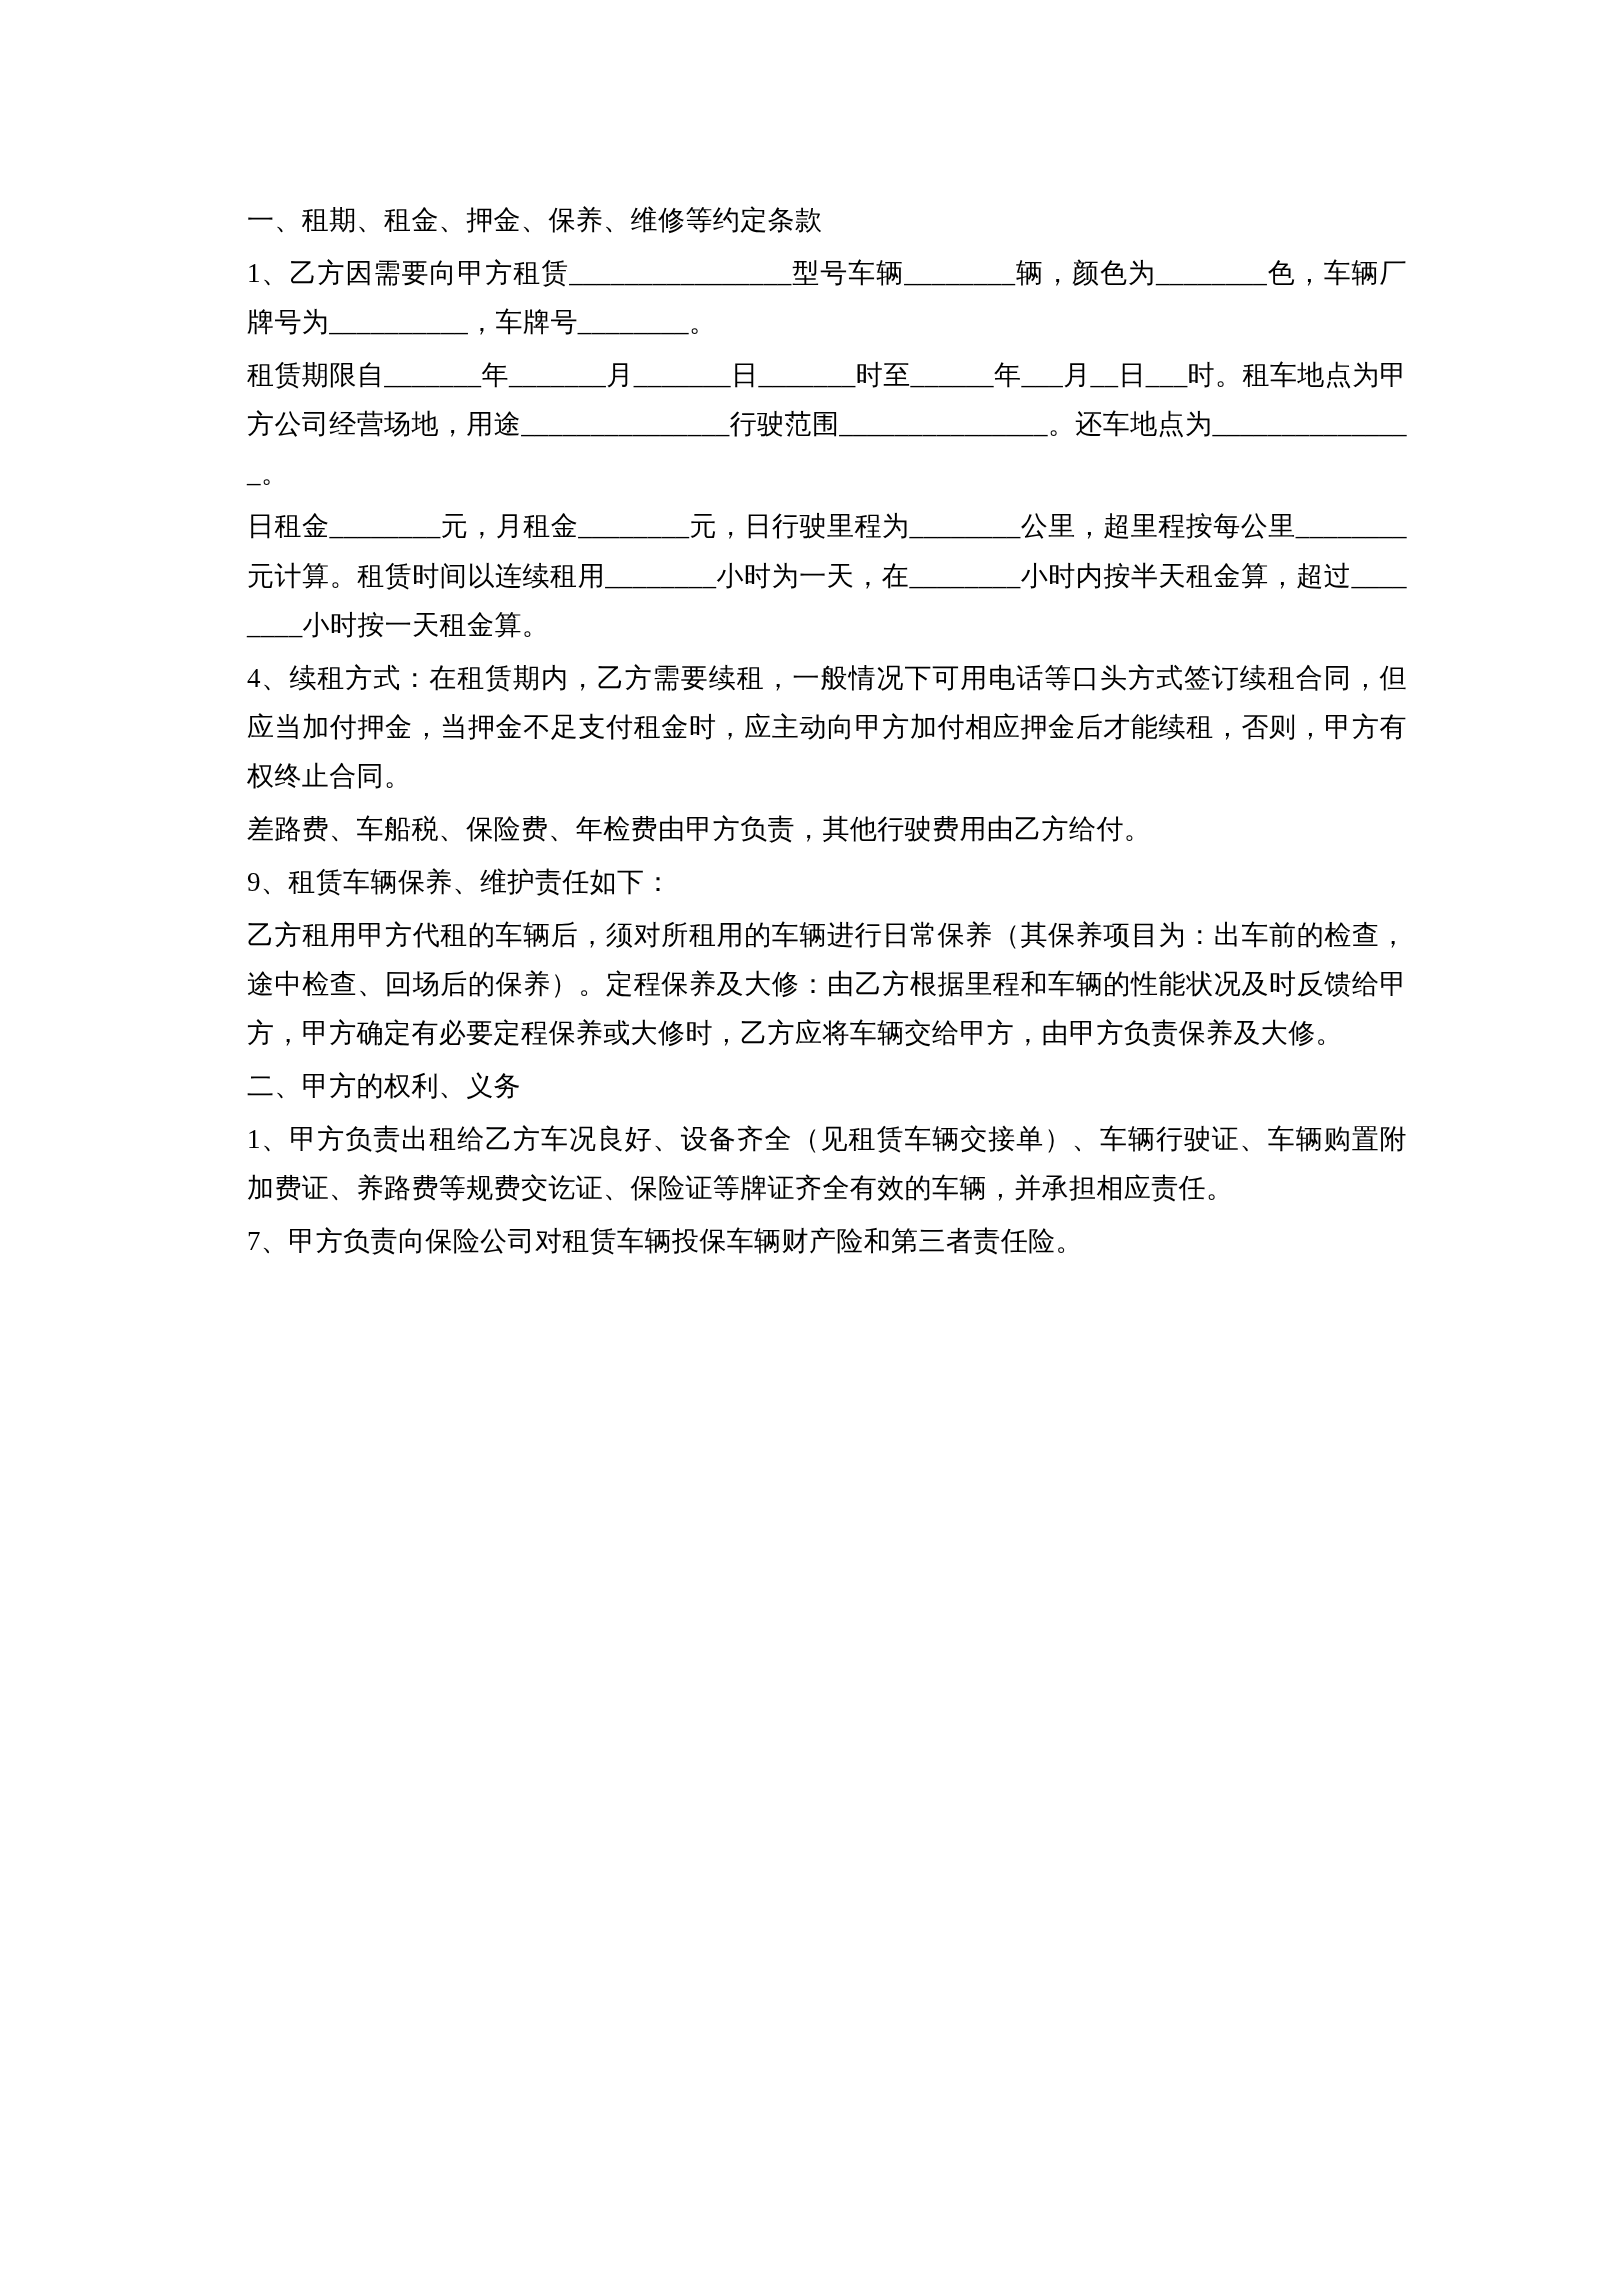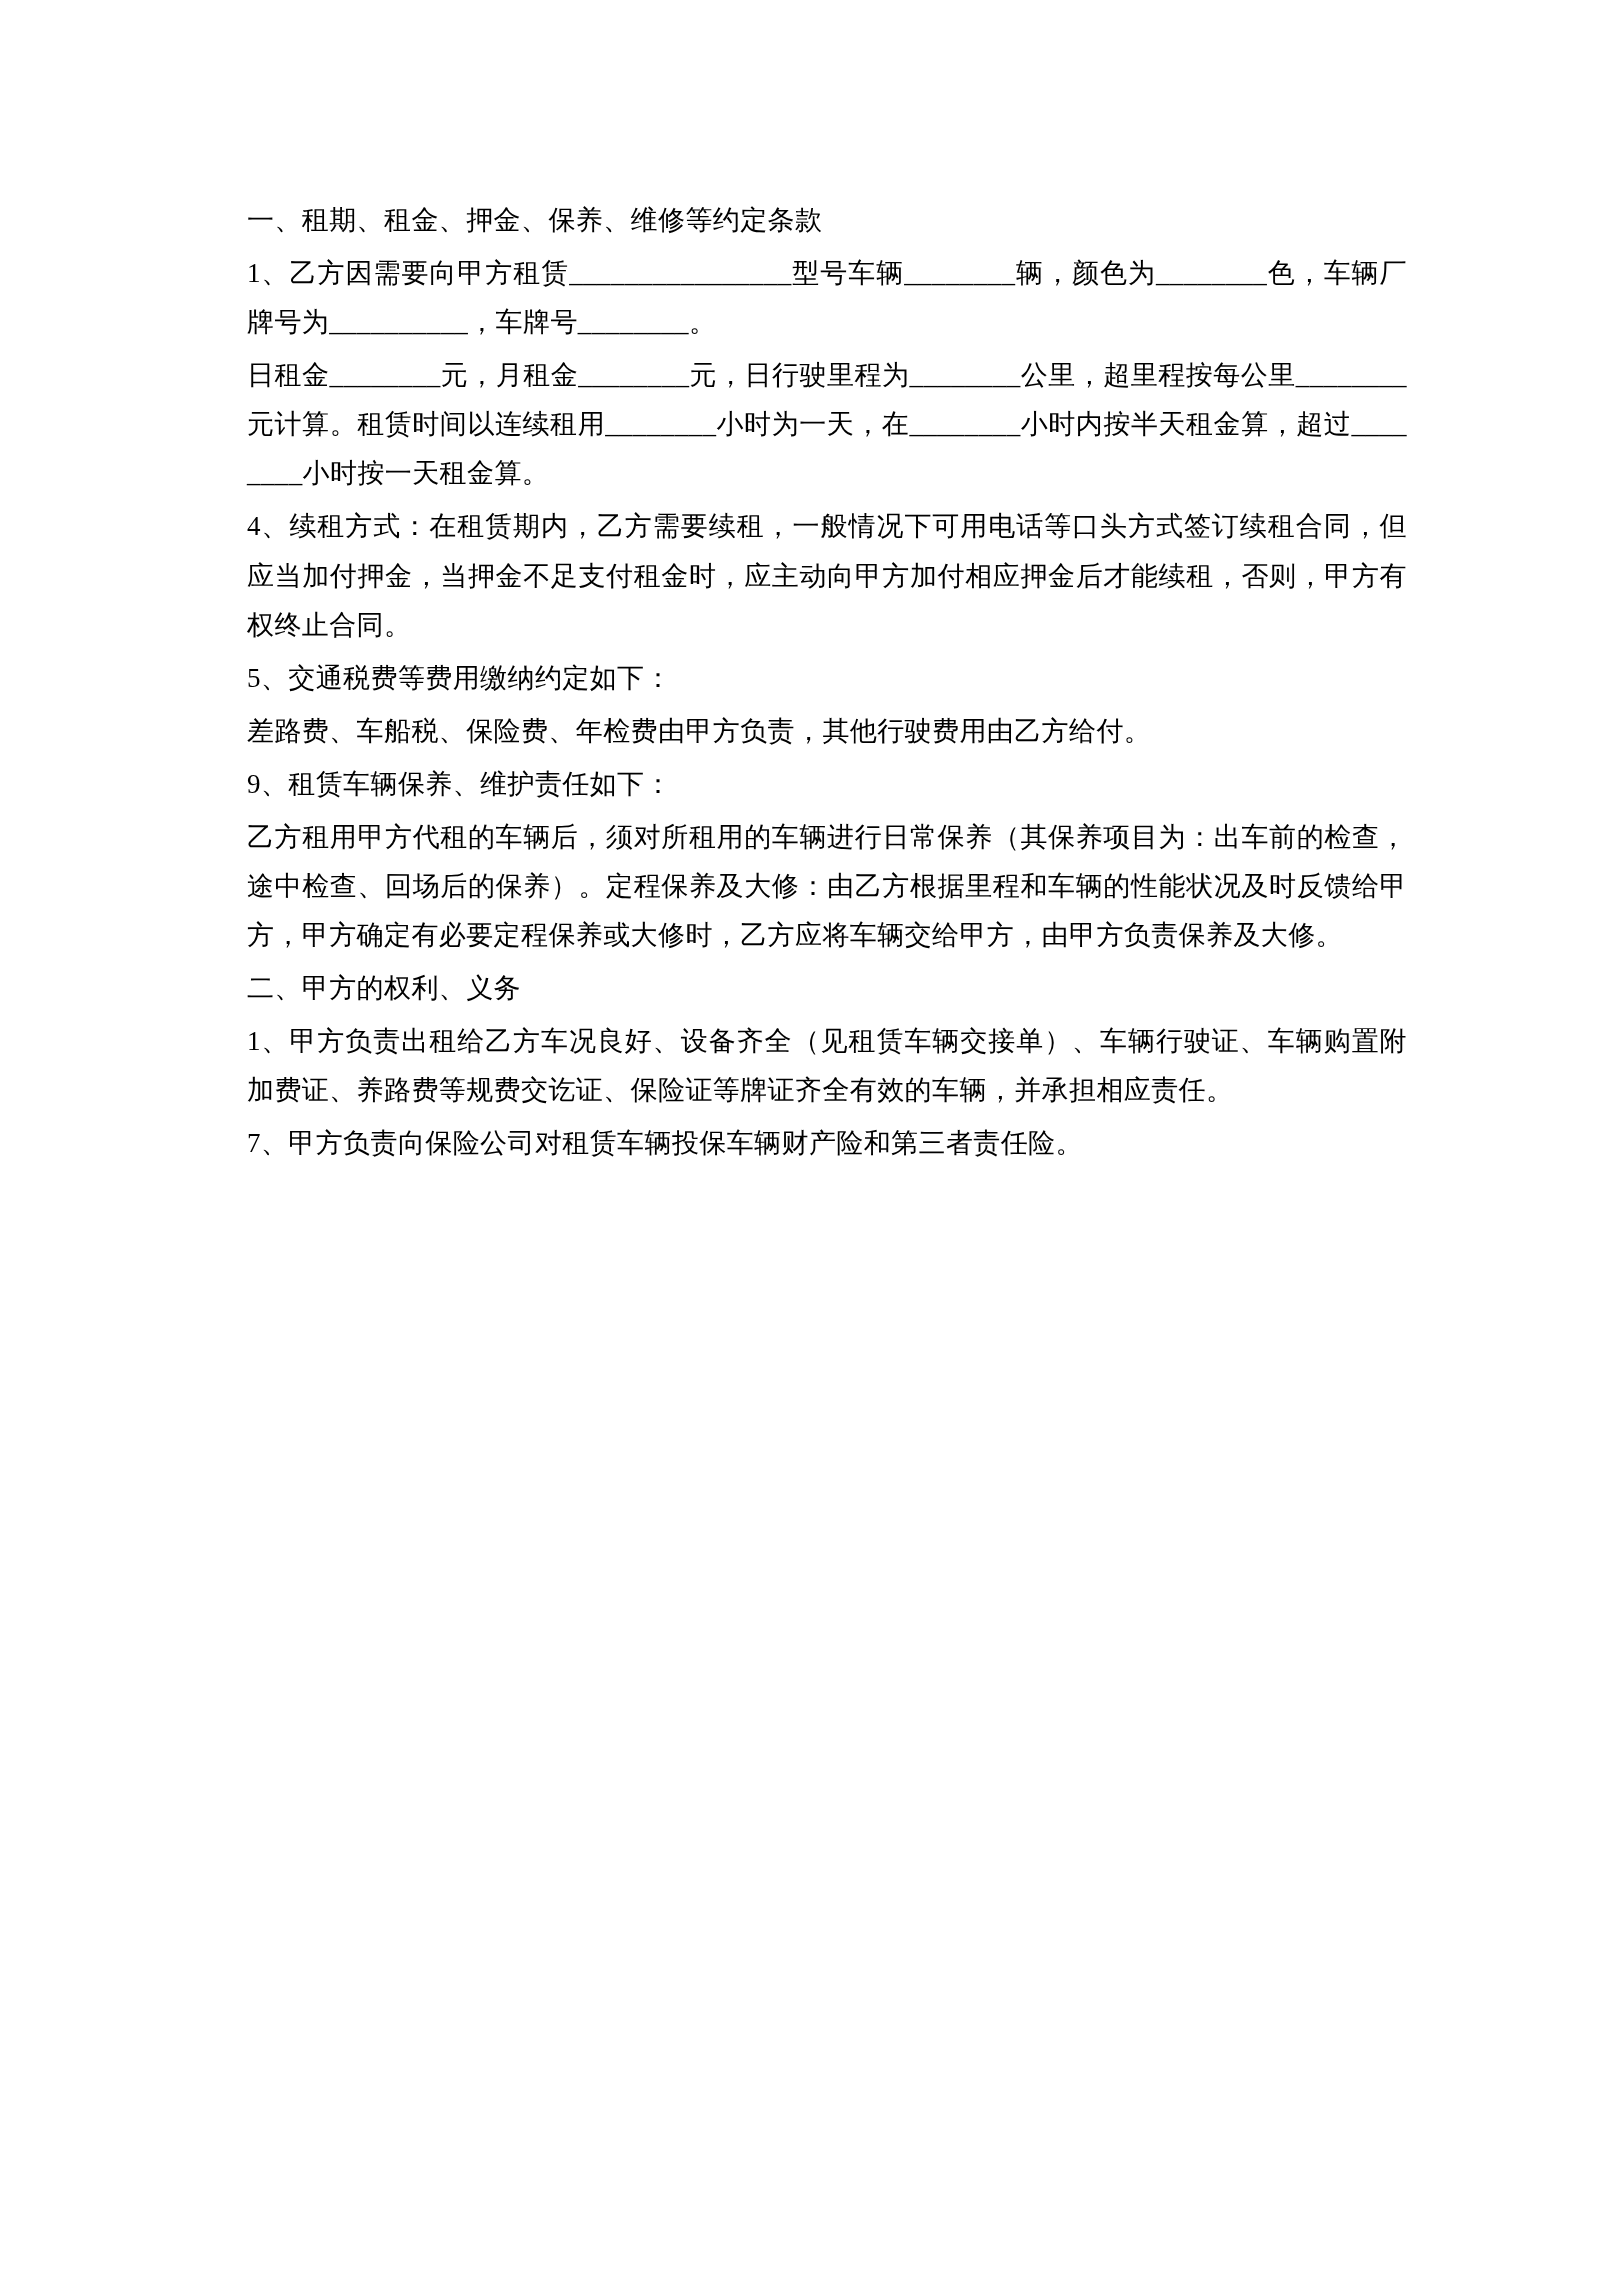--- a/index.html
+++ b/index.html
@@ -39,28 +39,28 @@
 </head>
 <body>
 
 <div class="page">
   <div class="doc">
 
     <p class="para">一、租期、租金、押金、保养、维修等约定条款</p>
 
     <p class="para">1、乙方因需要向甲方租赁________________型号车辆________辆，颜色为________色，车辆厂牌号为__________，车牌号________。</p>
 
+    <p class="para">租赁期限自_______年_______月_______日_______时至______年___月__日___时。租车地点为甲方公司经营场地，用途_______________行驶范围_______________。还车地点为_______________。</p>
 
 
     <p class="para">日租金________元，月租金________元，日行驶里程为________公里，超里程按每公里________元计算。租赁时间以连续租用________小时为一天，在________小时内按半天租金算，超过________小时按一天租金算。</p>
 
 
     <p class="para">4、续租方式：在租赁期内，乙方需要续租，一般情况下可用电话等口头方式签订续租合同，但应当加付押金，当押金不足支付租金时，应主动向甲方加付相应押金后才能续租，否则，甲方有权终止合同。</p>
 
-    <p class="para">5、交通税费等费用缴纳约定如下：</p>
 
     <p class="para">差路费、车船税、保险费、年检费由甲方负责，其他行驶费用由乙方给付。</p>
 
     <p class="para">9、租赁车辆保养、维护责任如下：</p>
 
     <p class="para">乙方租用甲方代租的车辆后，须对所租用的车辆进行日常保养（其保养项目为：出车前的检查，途中检查、回场后的保养）。定程保养及大修：由乙方根据里程和车辆的性能状况及时反馈给甲方，甲方确定有必要定程保养或大修时，乙方应将车辆交给甲方，由甲方负责保养及大修。</p>
 
     <p class="para">二、甲方的权利、义务</p>
 
     <p class="para">1、甲方负责出租给乙方车况良好、设备齐全（见租赁车辆交接单）、车辆行驶证、车辆购置附加费证、养路费等规费交讫证、保险证等牌证齐全有效的车辆，并承担相应责任。</p>

